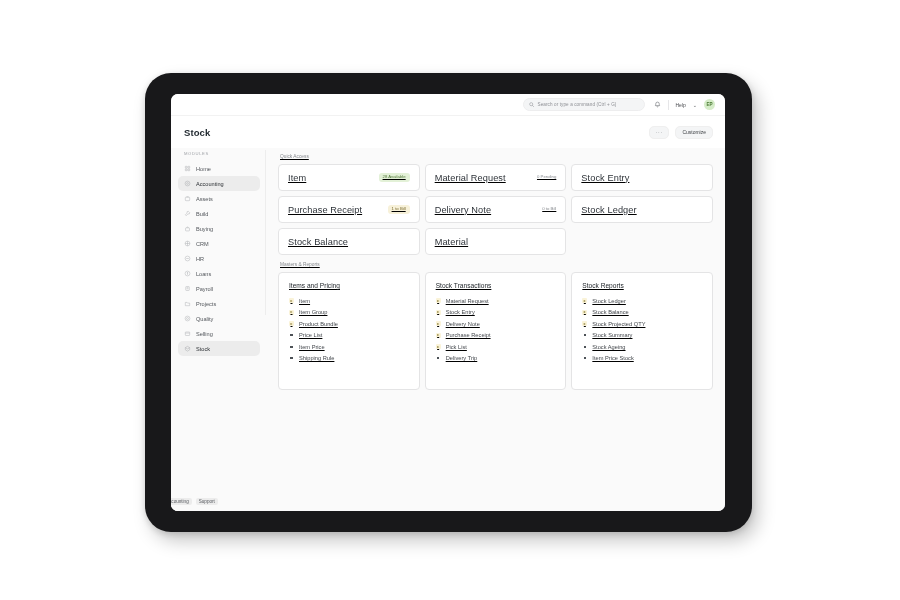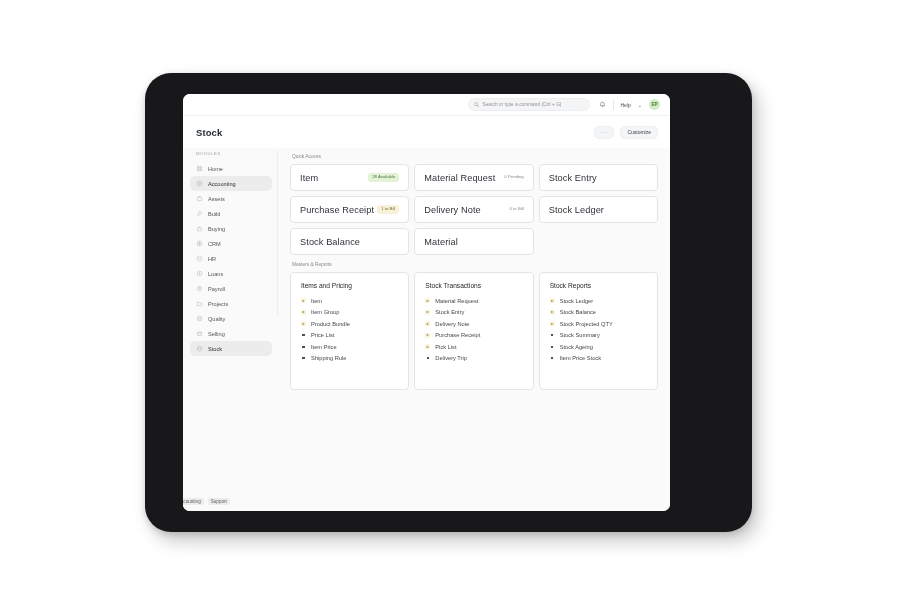--- a/index.html
+++ b/index.html
@@ -16,22 +16,22 @@
   #tablet {
     position: absolute;
     left: 145px; top: 73px;
     width: 607px; height: 459px;
     background: #18181a;
     border-radius: 26px;
     box-shadow: 6px 9px 18px rgba(0,0,0,.22), 0 2px 6px rgba(0,0,0,.14);
   }
   #screen {
     position: absolute;
-    left: 38px; top: 21px;
-    width: 487px; height: 417px;
+    left: 26px; top: 21px;
+    width: 554px; height: 417px;
     background: #ffffff;
     border-radius: 7px;
     overflow: hidden;
   }
 
   
   .navbar {
     position: absolute; left: 0; top: 0; width: 100%; height: 22px;
     background: #ffffff;
     display: flex; align-items: center; justify-content: flex-end;
@@ -93,21 +93,21 @@
   }
   .sb-item.active { background:#ececec; color:#2b2f33; }
   .sb-ico { width:7px; height:7px; flex:0 0 7px; opacity:.55; }
   .sb-ico svg { width:100%; height:100%; display:block; }
   .sb-divider { position:absolute; right:0; top:2px; width:1px; height:165px; background:#ededed; }
 
   .sb-footer { position:absolute; left:-8px; bottom:6px; display:flex; gap:4px; align-items:center; }
   .sb-foot-chip { font-size:4.6px; color:#585b60; background:#ececec; border-radius:2px; padding:1px 3px; }
 
   
-  .main { flex:1; padding: 2px 12px 18px 12px; overflow:hidden; }
+  .main { flex:1; padding: 2px 12px 18px 12px; overflow:hidden;text-decoration:underline; }
   .section-label { font-size:4.8px; color:#86898e; margin: 4px 0 5px 2px; }
 
   .qa-grid { display:grid; grid-template-columns: repeat(3, 1fr); gap: 5px; }
   .qa-card {
     height: 27px;
     background:#fff; border:1px solid #e4e4e5; border-radius:4px;
     display:flex; align-items:center; justify-content:space-between;
     padding: 0 9px;
   }
   .qa-card.empty { border:none; background:transparent; }

